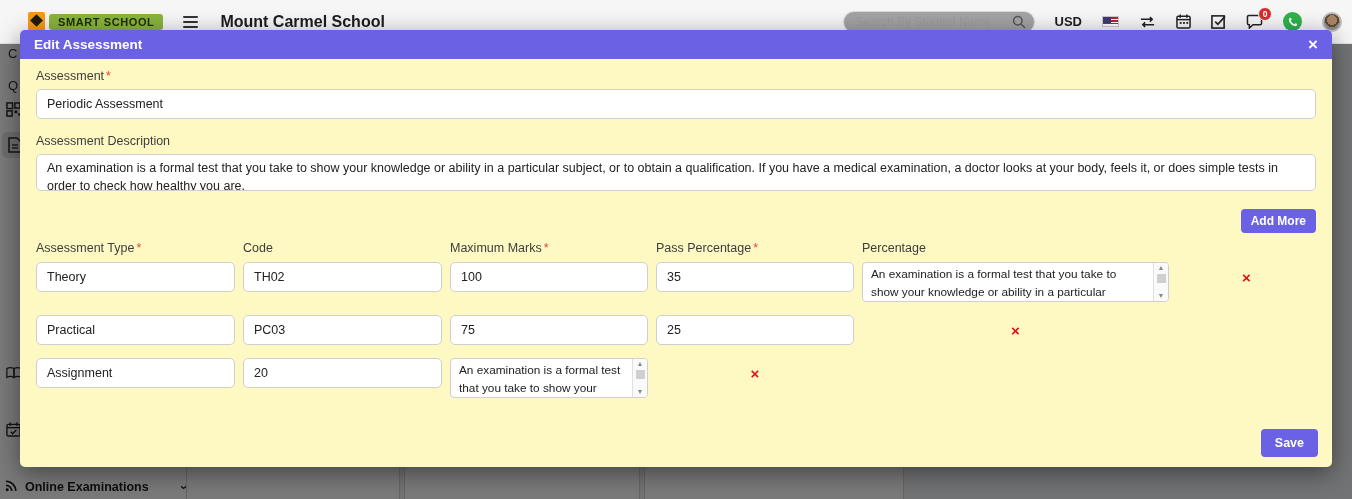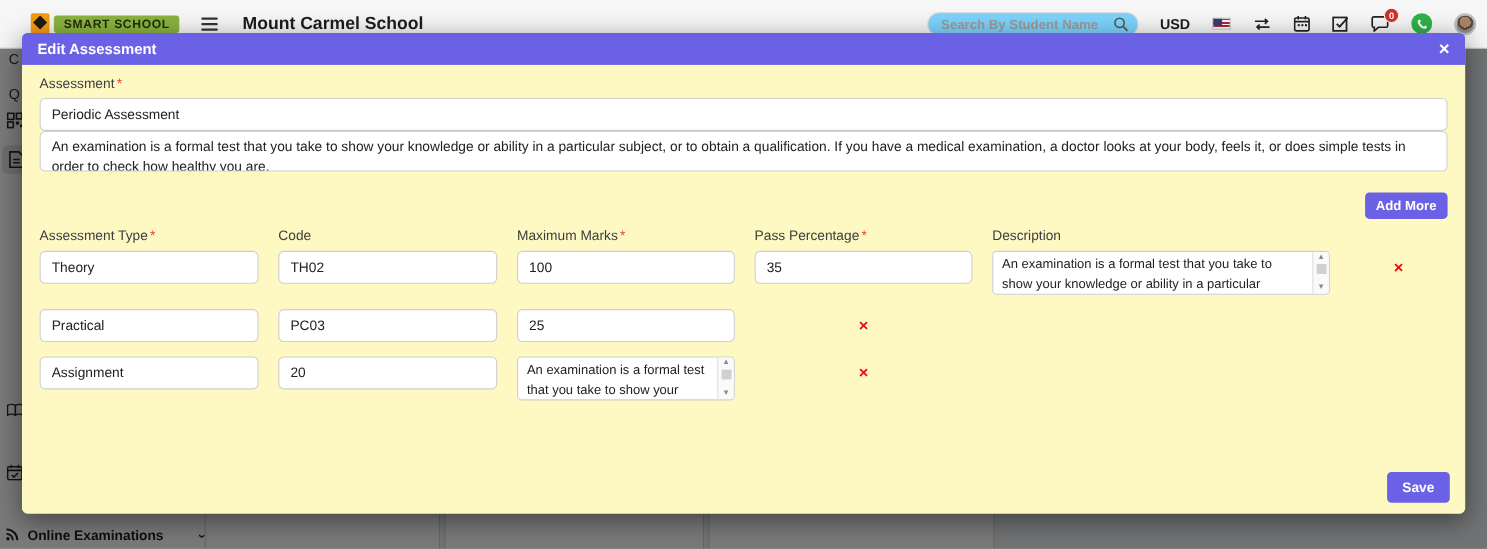--- a/index.html
+++ b/index.html
@@ -37,24 +37,23 @@
                       background:#201a10; transform:rotate(45deg); }
   .logo-pill { background:#8ab33f; color:#1f2d07; font-weight:800; font-size:11px; letter-spacing:.6px;
                padding:2px 9px; border-radius:3px; white-space:nowrap; }
   .menu-icon { margin-left:20px; width:15px; display:flex; flex-direction:column; gap:3px; cursor:pointer; }
   .menu-icon i { display:block; height:2px; background:#333; border-radius:1px; }
   .school-name { margin-left:22px; font-size:16px; font-weight:bold; color:#1c1c1c; white-space:nowrap; }
 
   .nav-right { margin-left:auto; display:flex; align-items:center; gap:20px; }
   .search-box { position:relative; width:192px; }
   .search-box input {
-    width:100%; height:22px; border:1px solid #dcdcdc; border-radius:12px; background:#7dd3fc;
+    width:100%; height:22px; border:1px solid #dcdcdc; border-radius:12px; background:#a3a3a3;
     font-size:12px; color:#444; padding:0 26px 0 12px; outline:none;
     font-family:"Liberation Sans", sans-serif;
-    font-weight:bold;
   }
   .search-box input::placeholder { color:#9b9b9b; }
   .search-icon { position:absolute; right:9px; top:4px; }
   .currency-label { font-size:13px; font-weight:bold; color:#1d1d1d; }
   .us-flag { width:17px; height:11px; border:0.5px solid #c9c9c9; position:relative;
     background:repeating-linear-gradient(#b22234 0 1.5px,#fff 1.5px 3px); }
   .us-flag:before { content:""; position:absolute; left:0; top:0; width:8px; height:6px; background:#3c3b6e; }
   .icon-btn { display:flex; align-items:center; justify-content:center; cursor:pointer; position:relative; }
   .chat-badge { position:absolute; top:-7px; right:-9px; min-width:14px; height:14px; border-radius:8px;
     background:#d32f2f; color:#fff; font-size:8.5px; font-weight:bold; display:flex; align-items:center;
@@ -85,21 +84,21 @@
     font-family:"Liberation Sans", sans-serif;
   }
   .mt16 { margin-top:15px; } .mt6 { margin-top:0; }
 
   .addmore-row { display:flex; justify-content:flex-end; margin:14px 0 8px 0; }
   .btn { background:#6a61e4; color:#fff; border:none; border-radius:4px; font-weight:bold;
     font-size:12px; padding:5px 10px; cursor:pointer; font-family:"Liberation Sans", sans-serif; }
   .btn-save { position:absolute; right:14px; bottom:10px; padding:7px 14px; font-size:12.5px; }
 
   .grid-row { display:grid; grid-template-columns:199px 199px 198px 198px 307px 1fr;
-    column-gap:18px; align-items:start; }
+    column-gap:8px; align-items:start; }
   .grid-head { margin-top:8px; }
   .grid-head .form-label { margin-bottom:5px; }
   .assess-row { margin-top:2px; margin-bottom:13px; }
   .assess-row .text-input { height:30px; }
 
   .desc-cell { display:flex; height:40px; border:1px solid #cfcfcf; border-radius:4px; overflow:hidden; background:#fff; }
   .desc-text { flex:1; padding:3px 8px; font-size:11.8px; line-height:1.5; color:#222; overflow:hidden; }
   .fake-scroll { width:15px; border-left:1px solid #e0e0e0; background:#fafafa; display:flex;
     flex-direction:column; align-items:center; padding:1px 0; }
   .fs-arrow { font-size:7px; color:#8a8a8a; line-height:1.2; }
@@ -235,38 +234,39 @@
     <span class="modal-title">Edit Assessment</span>
     <span class="modal-close">×</span>
   </div>
 
   <div class="modal-body">
     <div class="form-label">
       <span>Assessment</span><span class="req">*</span>
     </div>
     <input class="text-input mt6" type="text" value="Periodic Assessment" style="">
 
+    <div class="form-label mt16">Assessment Description</div>
     <textarea class="desc-area" style="">An examination is a formal test that you take to show your knowledge or ability in a particular subject, or to obtain a qualification. If you have a medical examination, a doctor looks at your body, feels it, or does simple tests in order to check how healthy you are.</textarea>
 
     <div class="addmore-row">
       <button class="btn">Add More</button>
     </div>
 
     <div class="grid-row grid-head">
       <div class="form-label">
         <span>Assessment Type</span><span class="req">*</span>
       </div>
       <div class="form-label">Code</div>
       <div class="form-label">
         <span>Maximum Marks</span><span class="req">*</span>
       </div>
       <div class="form-label">
         <span>Pass Percentage</span><span class="req">*</span>
       </div>
-      <div class="form-label">Description</div>
+      <div class="form-label">Percentage</div>
       <div></div>
     </div>
 
     
     <div class="grid-row assess-row">
       <input class="text-input" value="Theory" style="">
       <input class="text-input" value="TH02" style="">
       <input class="text-input" value="100" style="">
       <input class="text-input" value="35" style="">
       <div class="desc-cell">
@@ -278,20 +278,21 @@
           <span class="fs-arrow">▼</span>
         </div>
       </div>
       <span class="delete-x">×</span>
     </div>
 
     
     <div class="grid-row assess-row">
       <input class="text-input" value="Practical" style="">
       <input class="text-input" value="PC03" style="">
+      <input class="text-input" value="75" style="">
       <input class="text-input" value="25" style="">
       <span class="delete-x">×</span>
     </div>
 
     
     <div class="grid-row assess-row">
       <input class="text-input" value="Assignment" style="">
       <input class="text-input" value="20" style="">
       <div class="desc-cell">
         <div class="desc-text">An examination is a formal test that you take to show your knowledge or ability in a particular subject, or to obtain a qualification. If you have a medical examination, a doctor looks at your body, feels it, or does simple tests in order to check how healthy you are.</div>

